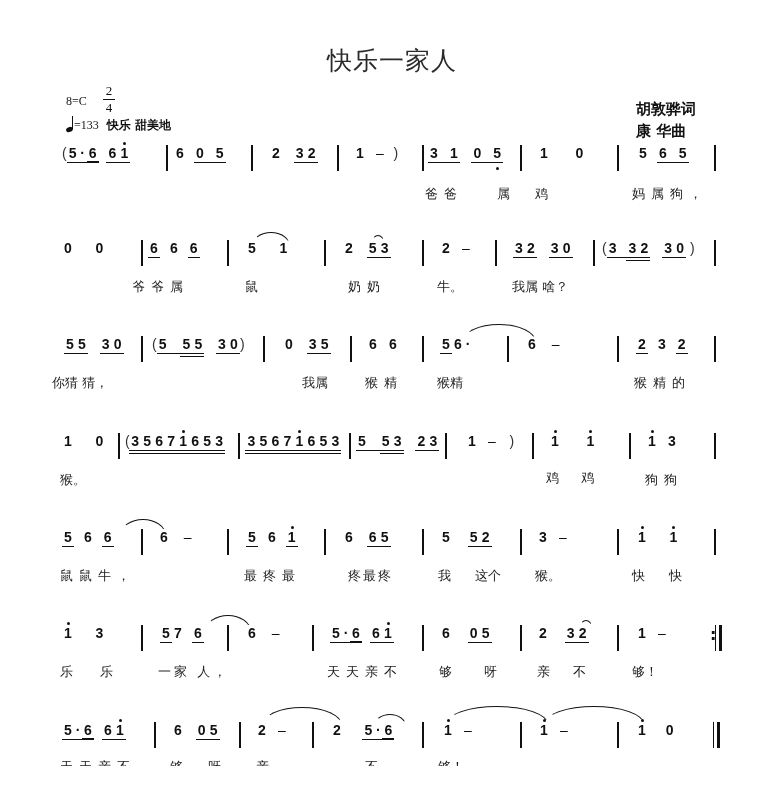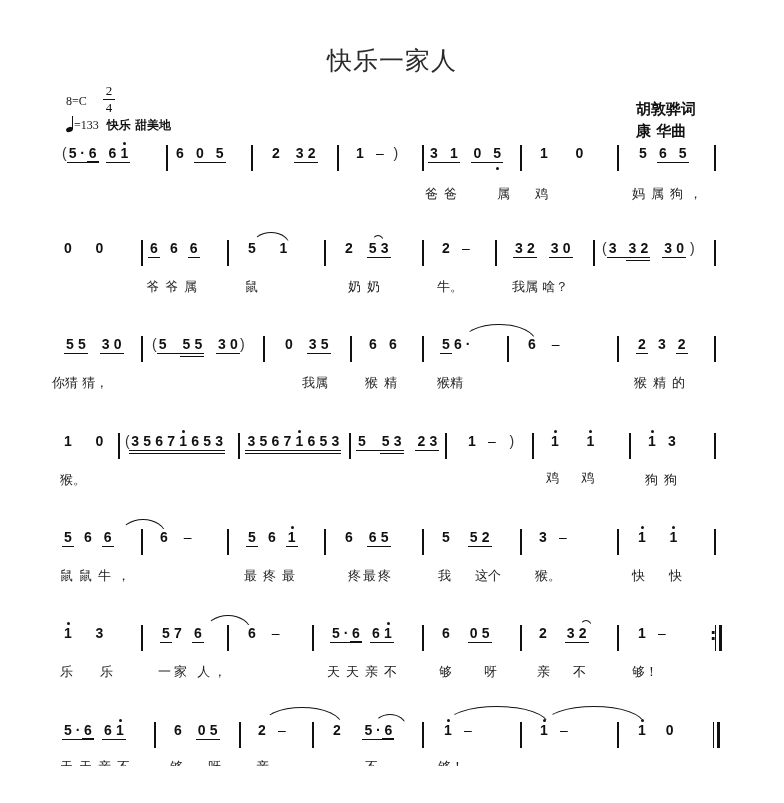--- a/index.html
+++ b/index.html
@@ -87,21 +87,21 @@
     <div class="barline" style="left:324px;top:0"></div>
     <div class="tie" style="left:372px;top:-5px;width:10px;height:5px"></div>
     <div class="el" style="left:343px;top:0"><span class="n">2</span>&nbsp;&nbsp;&nbsp;<span class="u1"><span class="n">5</span><span class="n">3</span></span></div>
     <div class="barline" style="left:422px;top:0"></div>
     <div class="el" style="left:440px;top:0"><span class="n">2</span>&nbsp;&nbsp;<span class="dash">–</span></div>
     <div class="barline" style="left:495px;top:0"></div>
     <div class="el" style="left:513px;top:0"><span class="u1"><span class="n">3</span><span class="n">2</span></span>&nbsp;&nbsp;&nbsp;<span class="u1"><span class="n">3</span><span class="n">0</span></span></div>
     <div class="barline" style="left:593px;top:0"></div>
     <div class="el" style="left:602px;top:0"><span class="paren">(</span><span class="u1"><span class="n">3</span>&nbsp;&nbsp;<span class="u1" style="border-bottom-style:double;border-bottom-width:4px"><span class="n">3</span><span class="n">2</span></span></span>&nbsp;&nbsp;&nbsp;<span class="u1"><span class="n">3</span><span class="n">0</span></span>&nbsp;<span class="paren">)</span></div>
     <div class="barline" style="left:714px;top:0"></div>
-    <div class="lyric" style="left:146px;top:38px;letter-spacing:6px">爷爷属</div>
+    <div class="lyric" style="left:132px;top:38px;letter-spacing:6px">爷爷属</div>
     <div class="lyric" style="left:245px;top:38px">鼠</div>
     <div class="lyric" style="left:348px;top:38px;letter-spacing:6px">奶奶</div>
     <div class="lyric" style="left:437px;top:38px">牛。</div>
     <div class="lyric" style="left:512px;top:38px">我属 啥？</div>
   </div>
 
   <div class="row" style="top:336px">
     <div class="el" style="left:64px;top:0"><span class="u1"><span class="n">5</span><span class="n">5</span></span>&nbsp;&nbsp;&nbsp;<span class="u1"><span class="n">3</span><span class="n">0</span></span></div>
     <div class="barline" style="left:141px;top:0"></div>
     <div class="el" style="left:152px;top:0"><span class="paren">(</span><span class="u1"><span class="n">5</span>&nbsp;&nbsp;&nbsp;<span class="u1" style="border-bottom-style:double;border-bottom-width:4px"><span class="n">5</span><span class="n">5</span></span></span>&nbsp;&nbsp;&nbsp;<span class="u1"><span class="n">3</span><span class="n">0</span></span><span class="paren">)</span></div>

